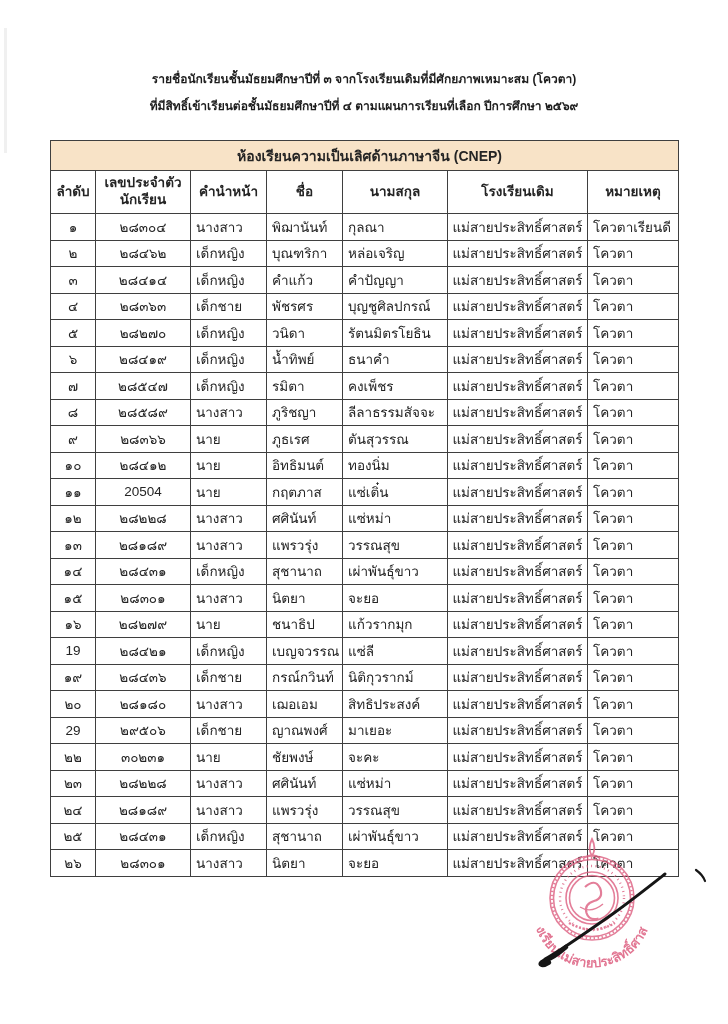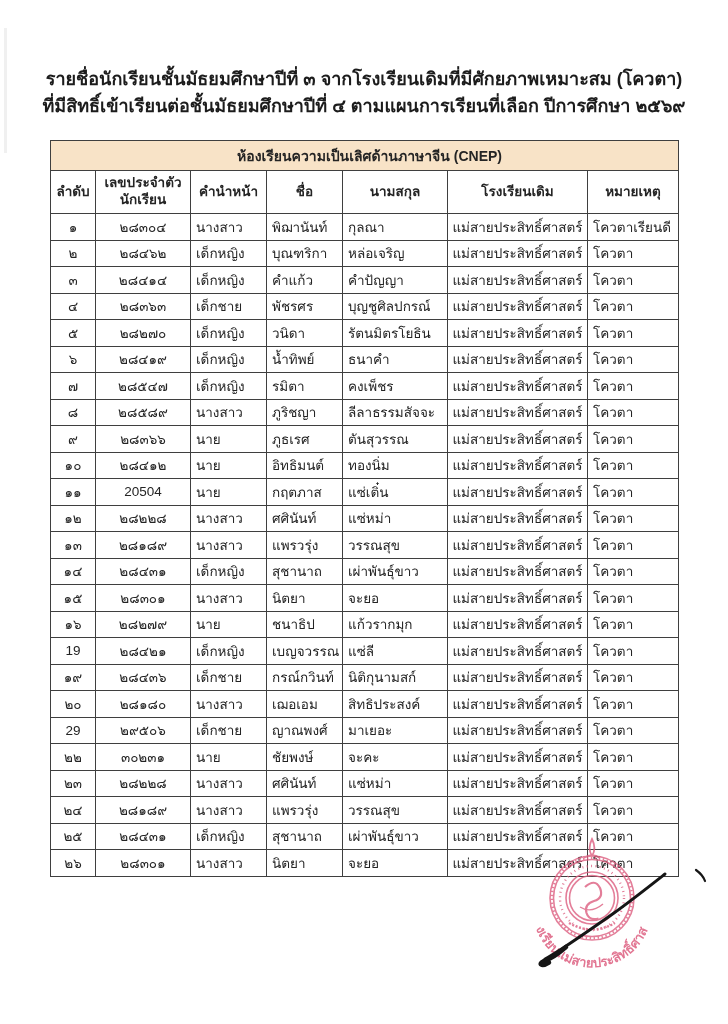--- a/index.html
+++ b/index.html
@@ -3,21 +3,21 @@
 <meta charset="utf-8">
 <style>
   html,body{margin:0;padding:0;background:#ffffff;}
   .page{
     position:relative;width:728px;height:1024px;background:#ffffff;overflow:hidden;
     font-family:"Liberation Sans",sans-serif;color:#222;
   }
   .scan-streak{position:absolute;left:4px;top:28px;width:3px;height:125px;background:#f0f0f0;}
   .doc-title{
     position:absolute;top:66px;left:0;width:100%;text-align:center;
-    font-weight:bold;font-size:18px;line-height:27px;color:#1c1c1c;
+    font-weight:bold;font-size:12px;line-height:27px;color:#1c1c1c;
   }
   table.student-table{
     position:absolute;left:50px;top:140px;width:628px;
     border-collapse:collapse;table-layout:fixed;
   }
   .student-table th,.student-table td{
     border:1px solid #3f3f3f;overflow:hidden;white-space:nowrap;
     font-size:13.5px;color:#242424;
   }
   .band th{
@@ -221,21 +221,21 @@
           <td class="c3">เบญจวรรณ</td>
           <td class="c4">แซ่ลี</td>
           <td class="c5">แม่สายประสิทธิ์ศาสตร์</td>
           <td class="c6">โควตา</td>
         </tr>
         <tr>
           <td class="c0">๑๙</td>
           <td class="c1">๒๘๔๓๖</td>
           <td class="c2">เด็กชาย</td>
           <td class="c3">กรณ์กวินท์</td>
-          <td class="c4">นิติกุนามสก์</td>
+          <td class="c4">นิติกุวรากม์</td>
           <td class="c5">แม่สายประสิทธิ์ศาสตร์</td>
           <td class="c6">โควตา</td>
         </tr>
         <tr>
           <td class="c0">๒๐</td>
           <td class="c1">๒๘๑๘๐</td>
           <td class="c2">นางสาว</td>
           <td class="c3">เฌอเอม</td>
           <td class="c4">สิทธิประสงค์</td>
           <td class="c5">แม่สายประสิทธิ์ศาสตร์</td>

